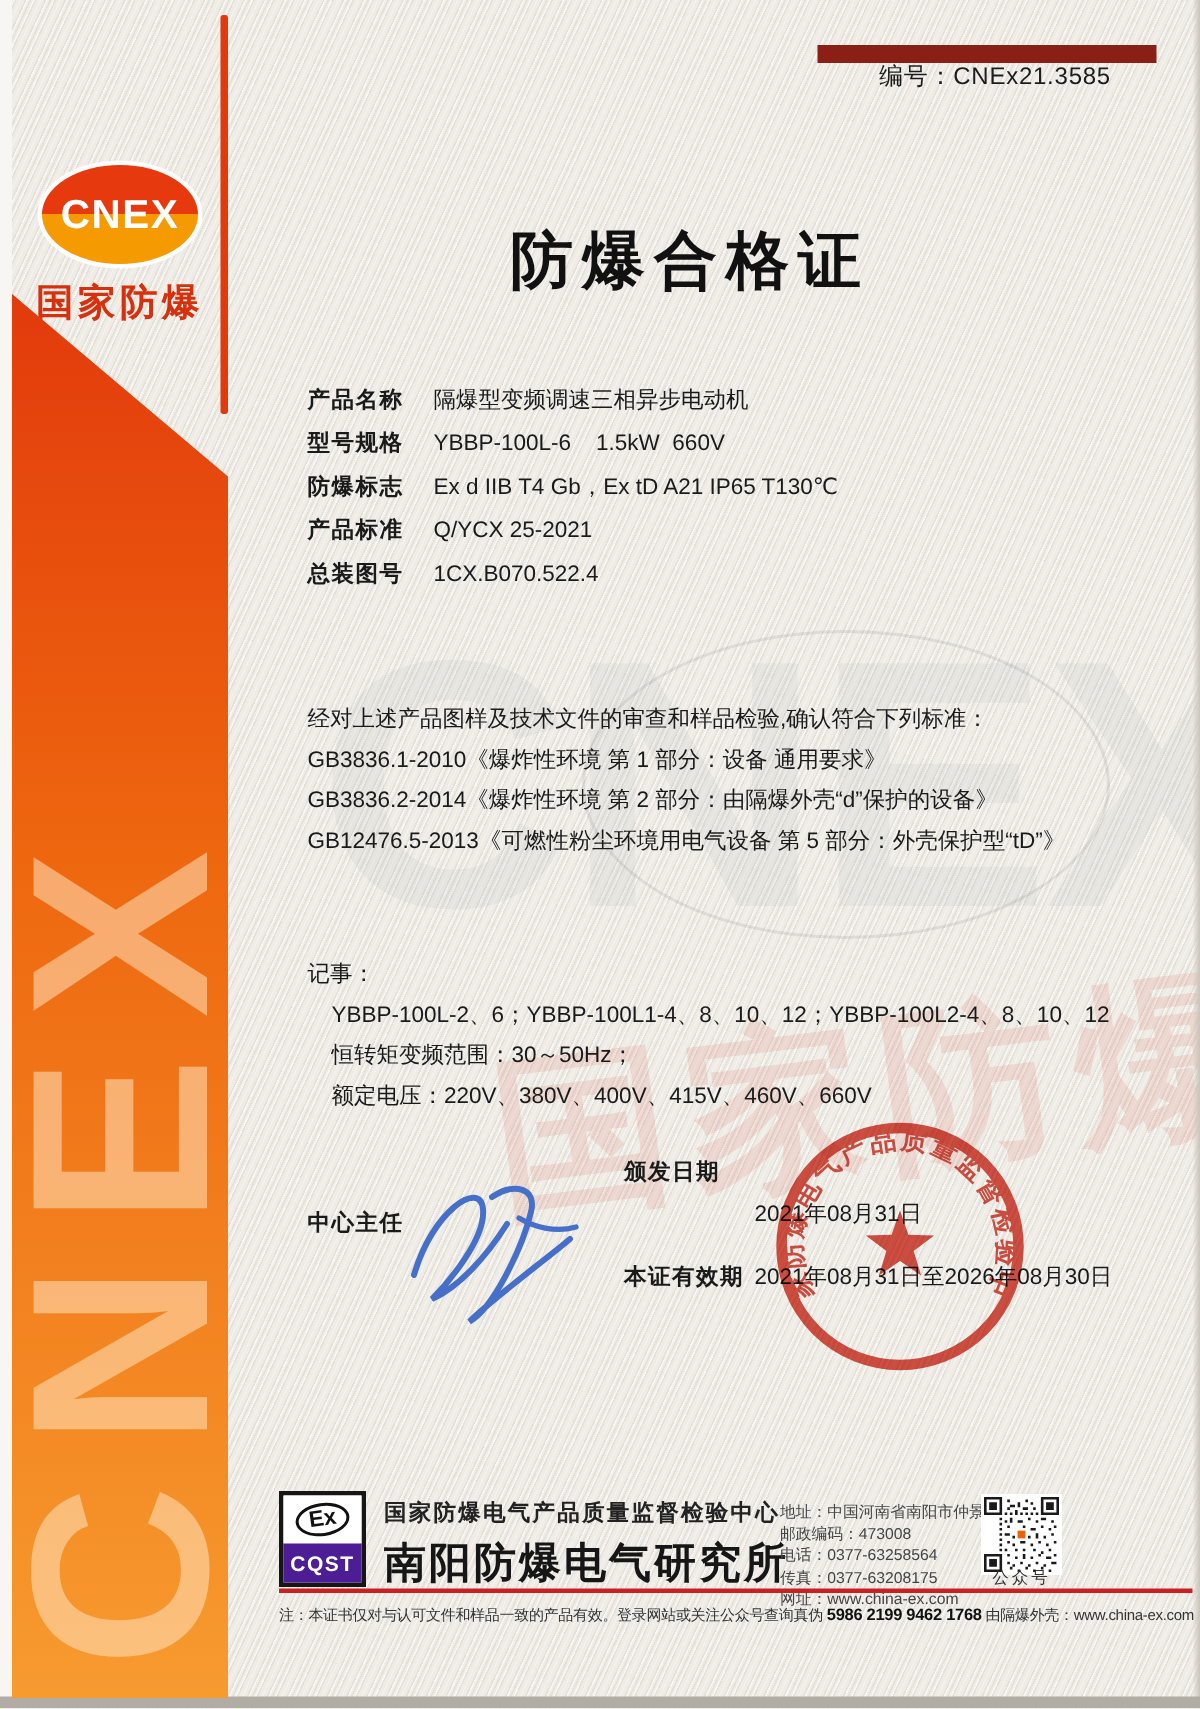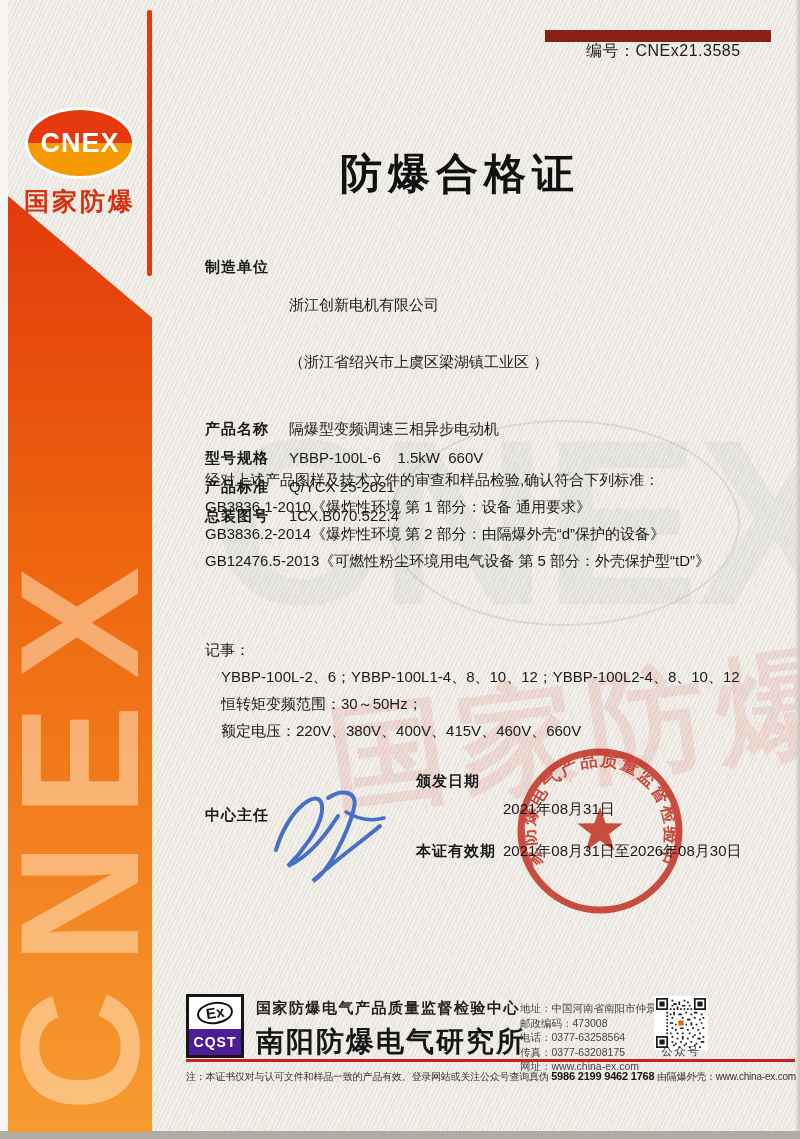--- a/index.html
+++ b/index.html
@@ -123,33 +123,30 @@
   <div class="abs vline"></div>
 
   <div class="abs band">
     <div class="band-text">CNEX</div>
   </div>
 
   <div class="abs title">防爆合格证</div>
 
   <div class="abs fields">
     <div class="field-row">
-      <div class="field-label">制造单位</div>
-      <div class="field-value">
-        <div>浙江创新电机有限公司</div>
-        <div>（浙江省绍兴市上虞区梁湖镇工业区 ）</div>
-      </div>
-    </div>
-    <div class="field-row">
       <div class="field-label">产品名称</div>
       <div class="field-value">隔爆型变频调速三相异步电动机</div>
     </div>
     <div class="field-row">
       <div class="field-label">型号规格</div>
       <div class="field-value">YBBP-100L-6    1.5kW  660V</div>
+    </div>
+    <div class="field-row">
+      <div class="field-label">防爆标志</div>
+      <div class="field-value">Ex d IIB T4 Gb，Ex tD A21 IP65 T130℃</div>
     </div>
     <div class="field-row">
       <div class="field-label">产品标准</div>
       <div class="field-value">Q/YCX 25-2021</div>
     </div>
     <div class="field-row">
       <div class="field-label">总装图号</div>
       <div class="field-value">1CX.B070.522.4</div>
     </div>
   </div>

